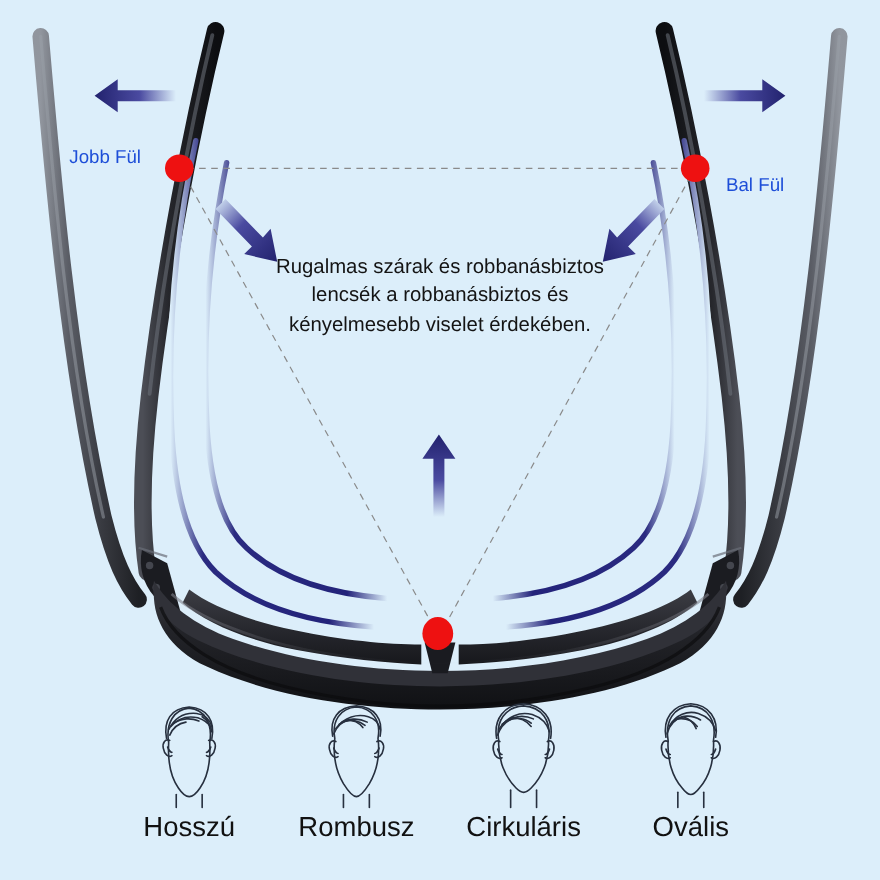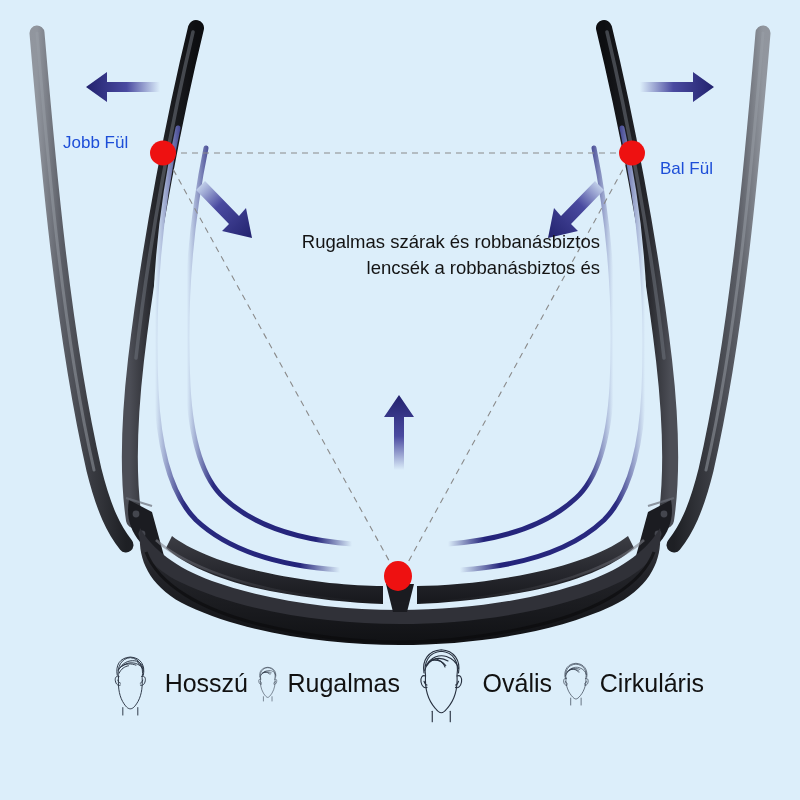--- a/index.html
+++ b/index.html
@@ -33,41 +33,41 @@
     line-height: 1.1;
   }
   #label-right-ear { left: 63px; top: 134px; }
   #label-left-ear  { left: 660px; top: 134px; margin-top: 26px; }
 
   #caption {
     position: absolute;
     left: 200px;
     top: 229px;
     width: 400px;
-    text-align: right;
+    text-align: center;
     color: #141414;
     font-size: 18.5px;
     line-height: 1.42;
     font-family: "Liberation Sans", sans-serif;
   }
 
   #face-row {
     position: absolute;
     left: 0;
     top: 628px;
     width: 800px;
     height: 172px;
     display: flex;
     align-items: flex-start;
     justify-content: center;
   }
   .face-cell {
     width: 152px;
     display: flex;
-    flex-direction: row;
+    flex-direction: column;
     align-items: center;
   }
   .face-cell svg { display: block; }
   .face-label {
     margin-top: 2px;
     font-size: 25px;
     color: #111111;
     font-family: "Liberation Sans", sans-serif;
     white-space: nowrap;
   }
@@ -288,20 +288,21 @@
     </g>
   </svg>
 
   <div class="label-text" id="label-right-ear">Jobb Fül</div>
 
   <div class="label-text" id="label-left-ear">Bal Fül</div>
 
   <div id="caption">
     <div>Rugalmas szárak és robbanásbiztos</div>
     <div>lencsék a robbanásbiztos és</div>
+    <div>kényelmesebb viselet érdekében.</div>
   </div>
 
   <div id="face-row">
 
     <div class="face-cell">
       <svg width="108" height="108" viewBox="0 0 110 110">
         <g fill="none" stroke="#27303f" stroke-width="1.5" stroke-linecap="round" stroke-linejoin="round">
           <path d="M 37,46 C 33,44 30,48 31,53 C 32,59 36,62 39,60"></path>
           <path d="M 73,46 C 77,44 80,48 79,53 C 78,59 74,62 71,60"></path>
           <path d="M 35,52 C 36,55 38,57 39,57"></path>
@@ -335,21 +336,44 @@
           <path d="M 33,42 C 30,26 38,15 55,14 C 72,15 80,26 77,42"></path>
           <path d="M 36,35 C 44,24 56,21 66,24 C 73,26 76,31 77,36"></path>
           <path d="M 39,31 C 47,25 57,25 65,29"></path>
           <path d="M 42,29 C 50,26 58,28 63,32"></path>
           <path d="M 46,27 C 53,27 58,30 61,34"></path>
           <path d="M 34,40 C 37,32 43,28 49,27"></path>
           <path d="M 43,96 L 43,108"></path>
           <path d="M 67,96 L 67,108"></path>
         </g>
       </svg>
-      <div class="face-label">Rugalmas</div>
+      <div class="face-label">Rombusz</div>
+    </div>
+
+    <div class="face-cell">
+      <svg width="108" height="108" viewBox="0 0 110 110">
+        <g fill="none" stroke="#27303f" stroke-width="1.5" stroke-linecap="round" stroke-linejoin="round">
+          <path d="M 33,47 C 29,45 26,49 27,55 C 28,61 32,64 35,62"></path>
+          <path d="M 77,47 C 81,45 84,49 83,55 C 82,61 78,64 75,62"></path>
+          <path d="M 31,54 C 32,57 34,59 35,59"></path>
+          <path d="M 79,54 C 78,57 76,59 75,59"></path>
+          <path d="M 32,46 C 29,28 38,15 55,14 C 72,15 81,28 78,46
+                   C 79,64 72,80 62,90 C 59,93 57,94 55,94
+                   C 53,94 51,93 48,90 C 38,80 31,64 32,46 Z"></path>
+          <path d="M 30,44 C 27,26 37,13 55,12 C 73,13 83,26 80,44"></path>
+          <path d="M 32,36 C 40,23 52,19 63,22 C 72,25 77,31 79,38"></path>
+          <path d="M 35,31 C 44,23 55,22 64,26"></path>
+          <path d="M 39,28 C 47,24 56,25 62,30"></path>
+          <path d="M 44,25 C 52,25 58,28 62,33"></path>
+          <path d="M 31,41 C 34,32 40,27 47,25"></path>
+          <path d="M 43,92 L 43,108"></path>
+          <path d="M 67,92 L 67,108"></path>
+        </g>
+      </svg>
+      <div class="face-label">Cirkuláris</div>
     </div>
 
     <div class="face-cell">
       <svg width="108" height="108" viewBox="0 0 110 110">
         <g fill="none" stroke="#27303f" stroke-width="1.5" stroke-linecap="round" stroke-linejoin="round">
           <path d="M 34,47 C 30,45 27,49 28,55 C 29,61 33,64 36,62"></path>
           <path d="M 76,47 C 80,45 83,49 82,55 C 81,61 77,64 74,62"></path>
           <path d="M 32,54 C 33,57 35,59 36,59"></path>
           <path d="M 78,54 C 77,57 75,59 74,59"></path>
           <path d="M 34,46 C 31,28 39,15 55,14 C 71,15 79,28 76,46
@@ -361,38 +385,15 @@
           <path d="M 43,26 C 51,25 57,28 61,33"></path>
           <path d="M 48,24 C 54,26 58,30 60,35"></path>
           <path d="M 33,40 C 35,31 41,26 48,24"></path>
           <path d="M 43,94 L 43,108"></path>
           <path d="M 67,94 L 67,108"></path>
         </g>
       </svg>
       <div class="face-label">Ovális</div>
     </div>
 
-    <div class="face-cell">
-      <svg width="108" height="108" viewBox="0 0 110 110">
-        <g fill="none" stroke="#27303f" stroke-width="1.5" stroke-linecap="round" stroke-linejoin="round">
-          <path d="M 33,47 C 29,45 26,49 27,55 C 28,61 32,64 35,62"></path>
-          <path d="M 77,47 C 81,45 84,49 83,55 C 82,61 78,64 75,62"></path>
-          <path d="M 31,54 C 32,57 34,59 35,59"></path>
-          <path d="M 79,54 C 78,57 76,59 75,59"></path>
-          <path d="M 32,46 C 29,28 38,15 55,14 C 72,15 81,28 78,46
-                   C 79,64 72,80 62,90 C 59,93 57,94 55,94
-                   C 53,94 51,93 48,90 C 38,80 31,64 32,46 Z"></path>
-          <path d="M 30,44 C 27,26 37,13 55,12 C 73,13 83,26 80,44"></path>
-          <path d="M 32,36 C 40,23 52,19 63,22 C 72,25 77,31 79,38"></path>
-          <path d="M 35,31 C 44,23 55,22 64,26"></path>
-          <path d="M 39,28 C 47,24 56,25 62,30"></path>
-          <path d="M 44,25 C 52,25 58,28 62,33"></path>
-          <path d="M 31,41 C 34,32 40,27 47,25"></path>
-          <path d="M 43,92 L 43,108"></path>
-          <path d="M 67,92 L 67,108"></path>
-        </g>
-      </svg>
-      <div class="face-label">Cirkuláris</div>
-    </div>
-
 
   </div>
 </div>
 
 </body></html>

